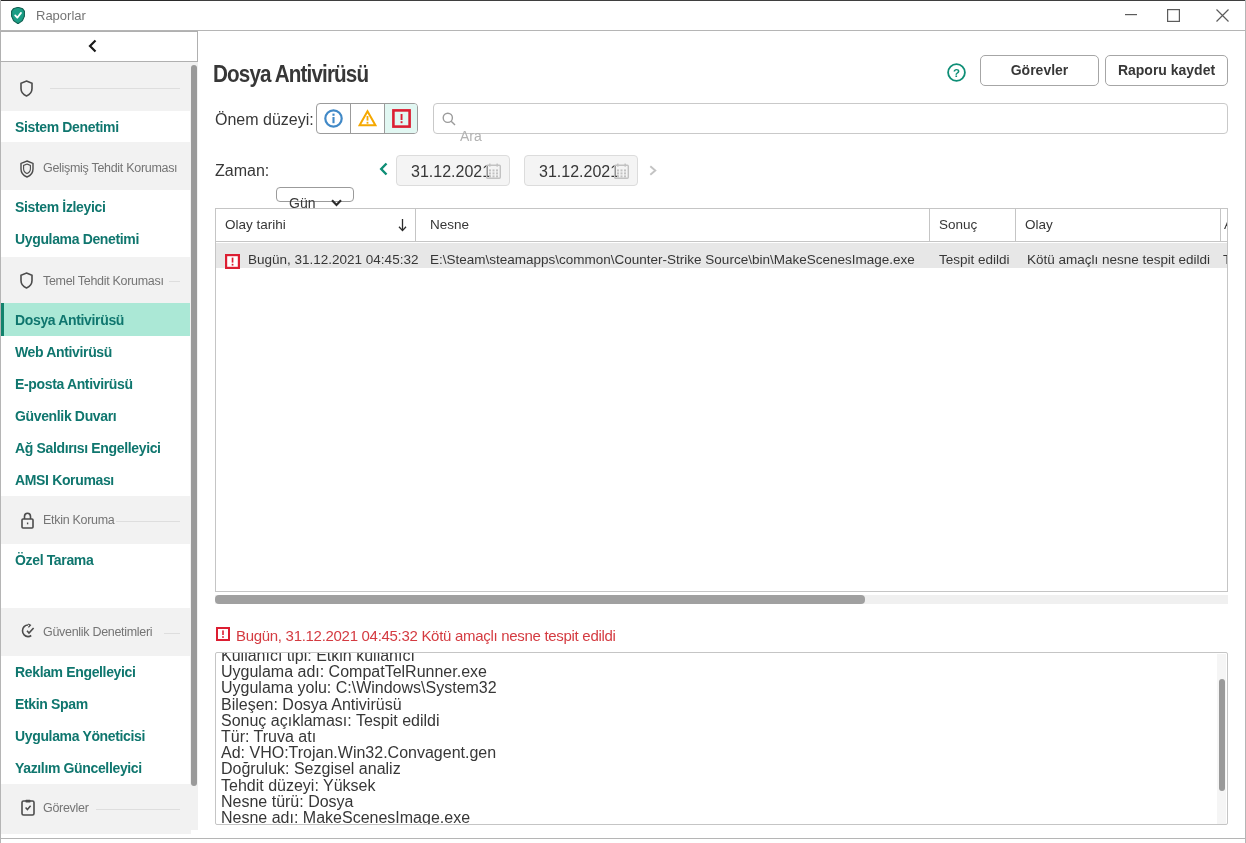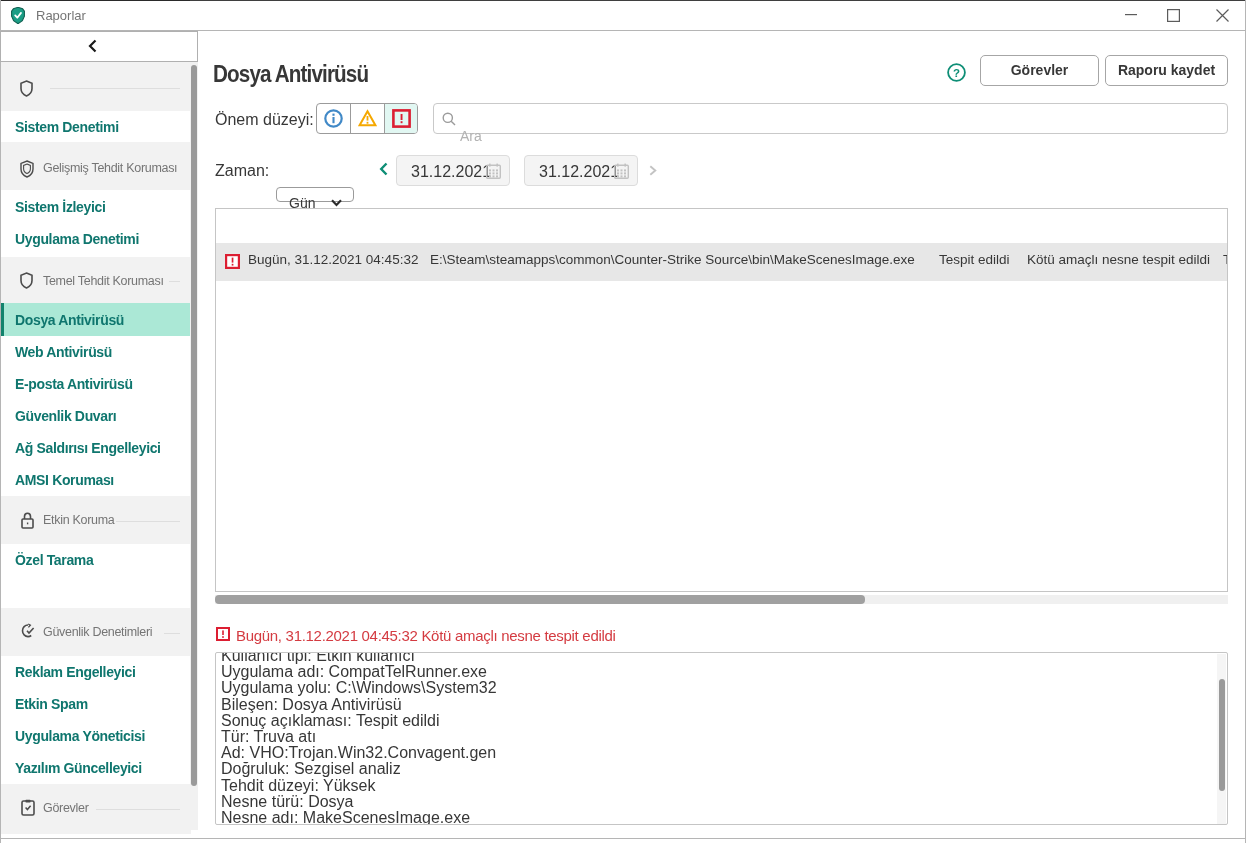--- a/index.html
+++ b/index.html
@@ -43,21 +43,21 @@
 #drop { left:77px; top:123px; width:78px; height:15px; border:1px solid #9b9b9b; border-radius:4px; background:#fff;margin-top:32px; }
 #drop .txt { position:absolute; left:12px; top:7px; font-size:14px; color:#373737; }
 .datebox { position:absolute; top:123px; width:114px; height:31px; background:#f4f4f4; border:1px solid #dcdcdc; border-radius:4px; }
 .datebox .d { position:absolute; left:14px; top:7px; font-size:16px; color:#373737; }
 .datebox svg { position:absolute; right:8px; top:7px; }
 
 #table { left:16px; top:176px; width:1013px; height:384px; border:1px solid #c5c5c5; background:#fff; overflow:hidden; }
 #thead { position:absolute; left:0; top:0; width:1011px; height:33px; background:#fff; border-bottom:1px solid #c5c5c5; }
 .th { position:absolute; top:8px; font-size:13.5px; color:#373737; white-space:nowrap; }
 .colsep { position:absolute; top:0; width:1px; height:33px; background:#c5c5c5; }
-#trow { position:absolute; left:0; top:34px; width:1011px; height:38px; background:#e7e7e7; }
+#trow { position:absolute; left:0; top:34px; width:1011px; height:25px; background:#e7e7e7; }
 .td { position:absolute; top:9px; font-size:13.5px; color:#373737; white-space:nowrap; }
 
 #hscroll-track { left:16px; top:563px; width:1013px; height:9px; background:#f0f0f0; }
 #hscroll-thumb { left:16px; top:563px; width:650px; height:9px; background:#a0a0a0; border-radius:4px; }
 
 #redline { left:16px; top:593px; height:16px; }
 #redline .t { position:absolute; left:21px; top:2px; font-size:15px; letter-spacing:-0.3px; color:#d43b41; white-space:nowrap;text-align:right; }
 
 #details { left:16px; top:620px; width:1013px; height:173px; border:1px solid #c5c5c5; border-radius:2px; background:#fff; overflow:hidden; }
 #dtext { position:absolute; left:5px; top:-5px; font-size:16px; line-height:16.2px; color:#373737; white-space:pre; }
@@ -260,20 +260,34 @@
           <rect x="6.5" y="12.4" width="2" height="2"></rect>
           <rect x="10" y="12.4" width="2" height="2"></rect>
       </g>
     </svg>
   </div>
   <svg class="abs" style="left:450px;top:133px" width="8" height="11" viewBox="0 0 8 11">
       <path d="M1.3 1.2 L6.3 5.5 L1.3 9.8" fill="none" stroke="#c3c3c3" stroke-width="1.9"></path>
     </svg>
 
   <div class="abs" id="table">
+    <div id="thead">
+      <div class="th" style="left:9px">Olay tarihi</div>
+      <svg style="position:absolute;left:182px;top:9px" width="9" height="14" viewBox="0 0 9 14">
+          <path d="M4.5 1 V12.2 M1 8.8 L4.5 12.6 L8 8.8" fill="none" stroke="#2b2b2b" stroke-width="1.3"></path>
+        </svg>
+      <div class="colsep" style="left:199px"></div>
+      <div class="th" style="left:214px">Nesne</div>
+      <div class="colsep" style="left:713px"></div>
+      <div class="th" style="left:723px">Sonuç</div>
+      <div class="colsep" style="left:799px"></div>
+      <div class="th" style="left:809px">Olay</div>
+      <div class="colsep" style="left:1004px"></div>
+      <div class="th" style="left:1008px">A</div>
+    </div>
     <div id="trow">
       <svg style="position:absolute;left:9px;top:11px" width="15" height="15" viewBox="0 0 15 15">
         <rect x="1.1" y="1.1" width="12.8" height="12.8" fill="#fff" stroke="#dc1e32" stroke-width="2.2"></rect>
         <rect x="6.7" y="3.6" width="1.7" height="5" fill="#dc1e32"></rect>
         <rect x="6.7" y="9.8" width="1.7" height="1.8" fill="#dc1e32"></rect>
       </svg>
       <div class="td" style="left:32px">Bugün, 31.12.2021 04:45:32</div>
       <div class="td" style="left:214px">E:\Steam\steamapps\common\Counter-Strike Source\bin\MakeScenesImage.exe</div>
       <div class="td" style="left:723px">Tespit edildi</div>
       <div class="td" style="left:811px">Kötü amaçlı nesne tespit edildi</div>

